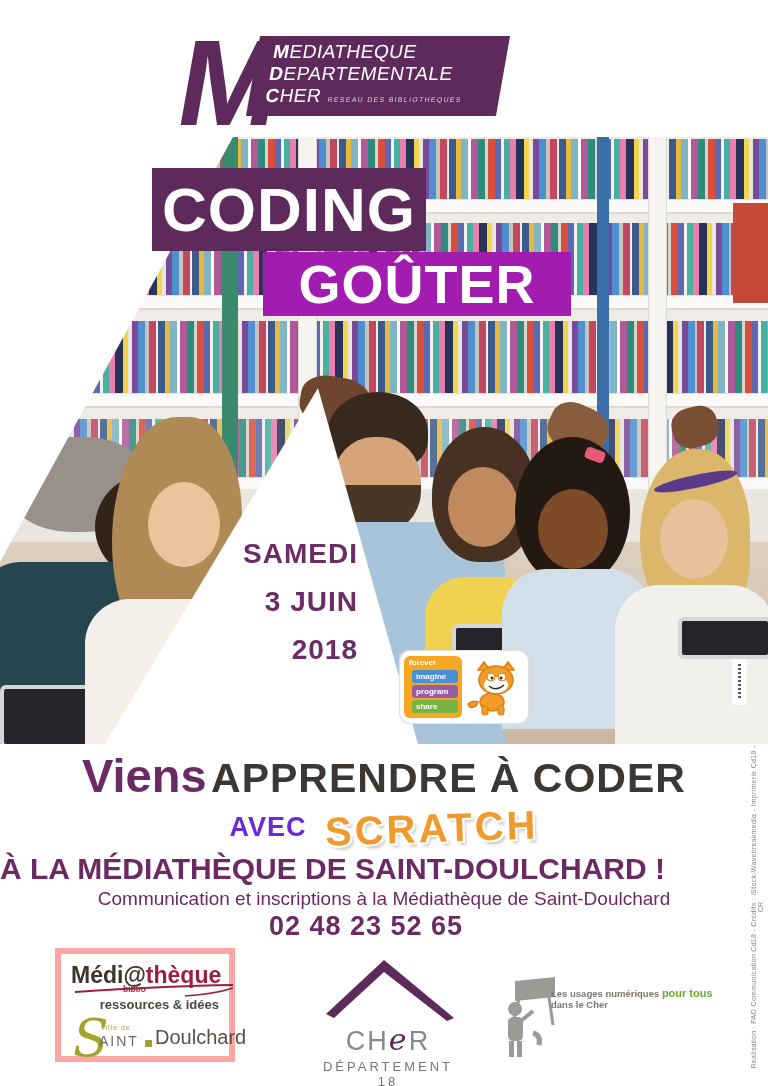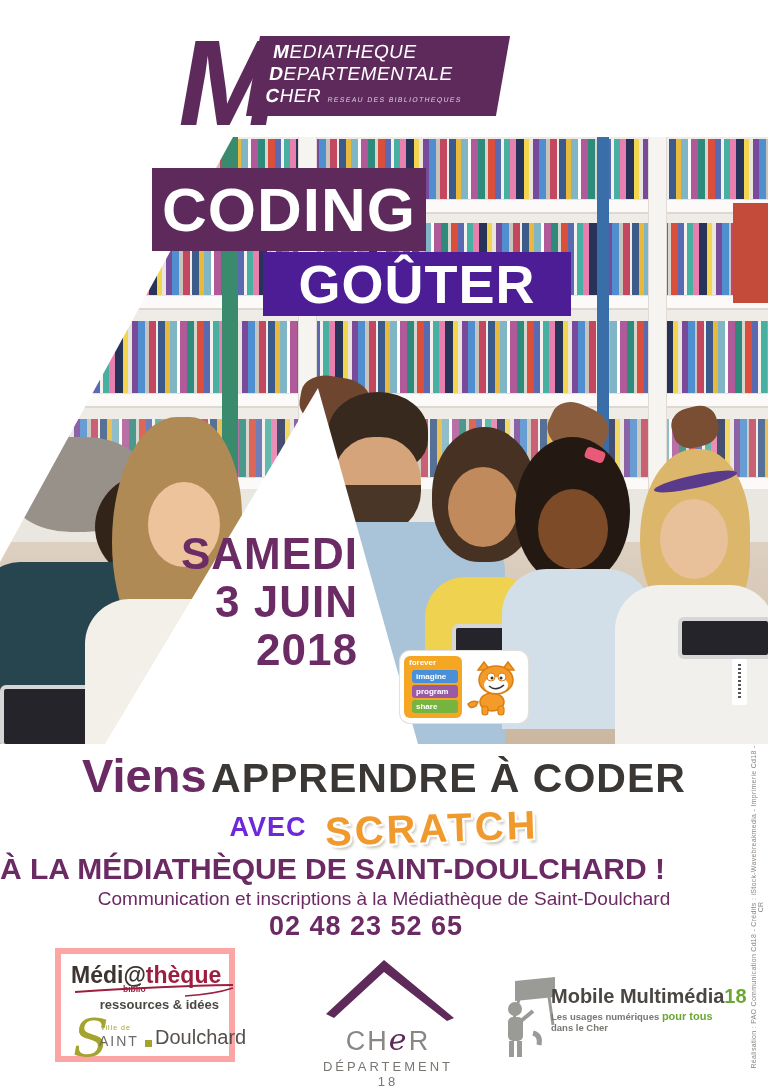--- a/index.html
+++ b/index.html
@@ -29,28 +29,28 @@
   .floor{left:0;top:405px;width:768px;height:202px;background:linear-gradient(#ddd0c2,#cbb7a0);}
   .wallgap{left:0;top:352px;width:768px;height:53px;background:#eae6e0;}
 
   .ppart{position:absolute;}
   .tab{background:#24242a;border:4px solid #d6d6d6;border-radius:6px;}
 
   .ovl{background:#fff;}
 
   
   .t-coding{left:152px;top:168px;width:274px;height:83px;background:#5e2a5c;display:flex;align-items:center;justify-content:center;}
-  .t-gouter{left:263px;top:252px;width:308px;height:64px;background:#4c1d95;display:flex;align-items:center;justify-content:center;}
+  .t-gouter{left:263px;top:252px;width:308px;height:64px;background:#a21caf;display:flex;align-items:center;justify-content:center;}
   .t-coding span,.t-gouter span{color:#fff;font-weight:bold;letter-spacing:1px;}
   .t-coding span{font-size:62px;}
   .t-gouter span{font-size:54px;}
 
   
   .date{left:140px;top:530px;width:218px;text-align:right;color:#6b2c66;font-weight:bold;
-        font-size:44px;line-height:48px;letter-spacing:1px;}
+        font-size:28px;line-height:48px;letter-spacing:1px;}
 
   
   .badge{left:400px;top:651px;width:128px;height:72px;background:#fff;border-radius:10px;
          box-shadow:0 0 0 1px #e4e0da;display:flex;align-items:center;padding:4px;box-sizing:border-box;}
   .blocks{position:relative;width:58px;height:62px;background:#f5a623;border-radius:6px;}
   .blk-label{position:absolute;left:5px;top:2px;color:#fff;font-size:8px;font-weight:bold;}
   .blk{position:absolute;left:8px;width:46px;height:13px;border-radius:3px;color:#fff;font-size:8px;
        font-weight:bold;line-height:13px;padding-left:4px;box-sizing:border-box;}
   .blk.imagine{top:14px;background:#4a90d9;}
   .blk.program{top:29px;background:#9a5ba5;}
@@ -259,21 +259,20 @@
       <line x1="16" y1="24" x2="8" y2="56" stroke="#9a9a96" stroke-width="3"></line>
       <line x1="46" y1="22" x2="50" y2="50" stroke="#9a9a96" stroke-width="3"></line>
       <circle cx="12" cy="34" r="7" fill="#9a9a96"></circle>
       <rect x="5" y="42" width="15" height="24" rx="5" fill="#9a9a96"></rect>
       <line x1="18" y1="46" x2="30" y2="36" stroke="#9a9a96" stroke-width="4"></line>
       <rect x="6" y="66" width="5" height="16" fill="#9a9a96"></rect>
       <rect x="14" y="66" width="5" height="16" fill="#9a9a96"></rect>
       <path d="M30 58 Q38 60 36 70" fill="none" stroke="#9a9a96" stroke-width="5"></path>
     </svg>
     <div class="mob-text">
-      <div class="mob-t1"><span>Mobile Multimédia</span><span class="g">18</span></div>
       <div class="mob-sub">
         <span>Les usages numériques </span><span class="g">pour tous</span><br>
         <span>dans le Cher</span>
       </div>
     </div>
   </div>
 
   <div class="abs credits">Réalisation : PAO Communication Cd18 - Crédits : iStock-Wavebreakmedia - Imprimerie Cd18 - CR</div>
 
 </div>

